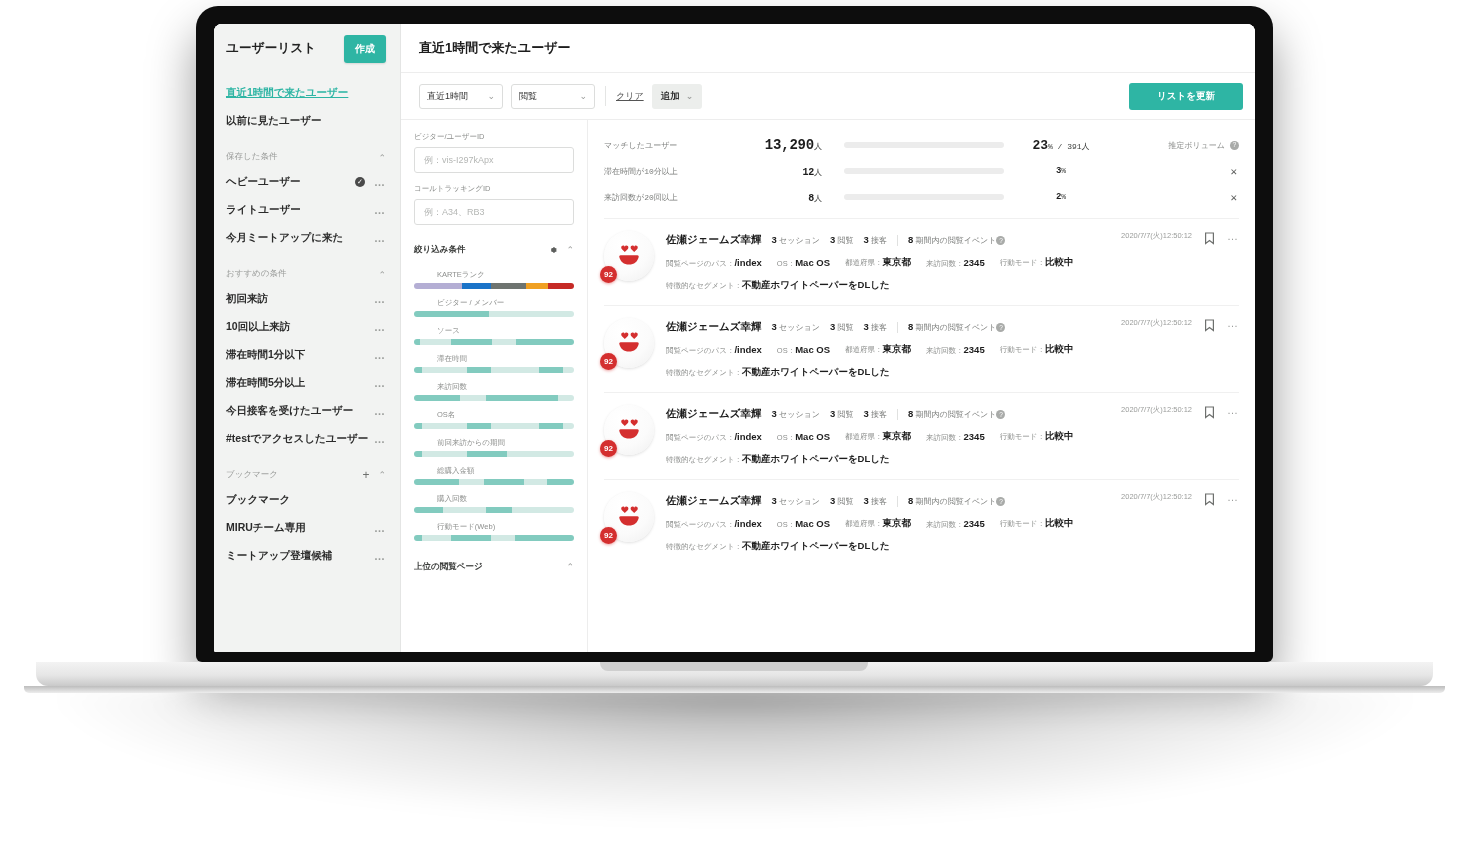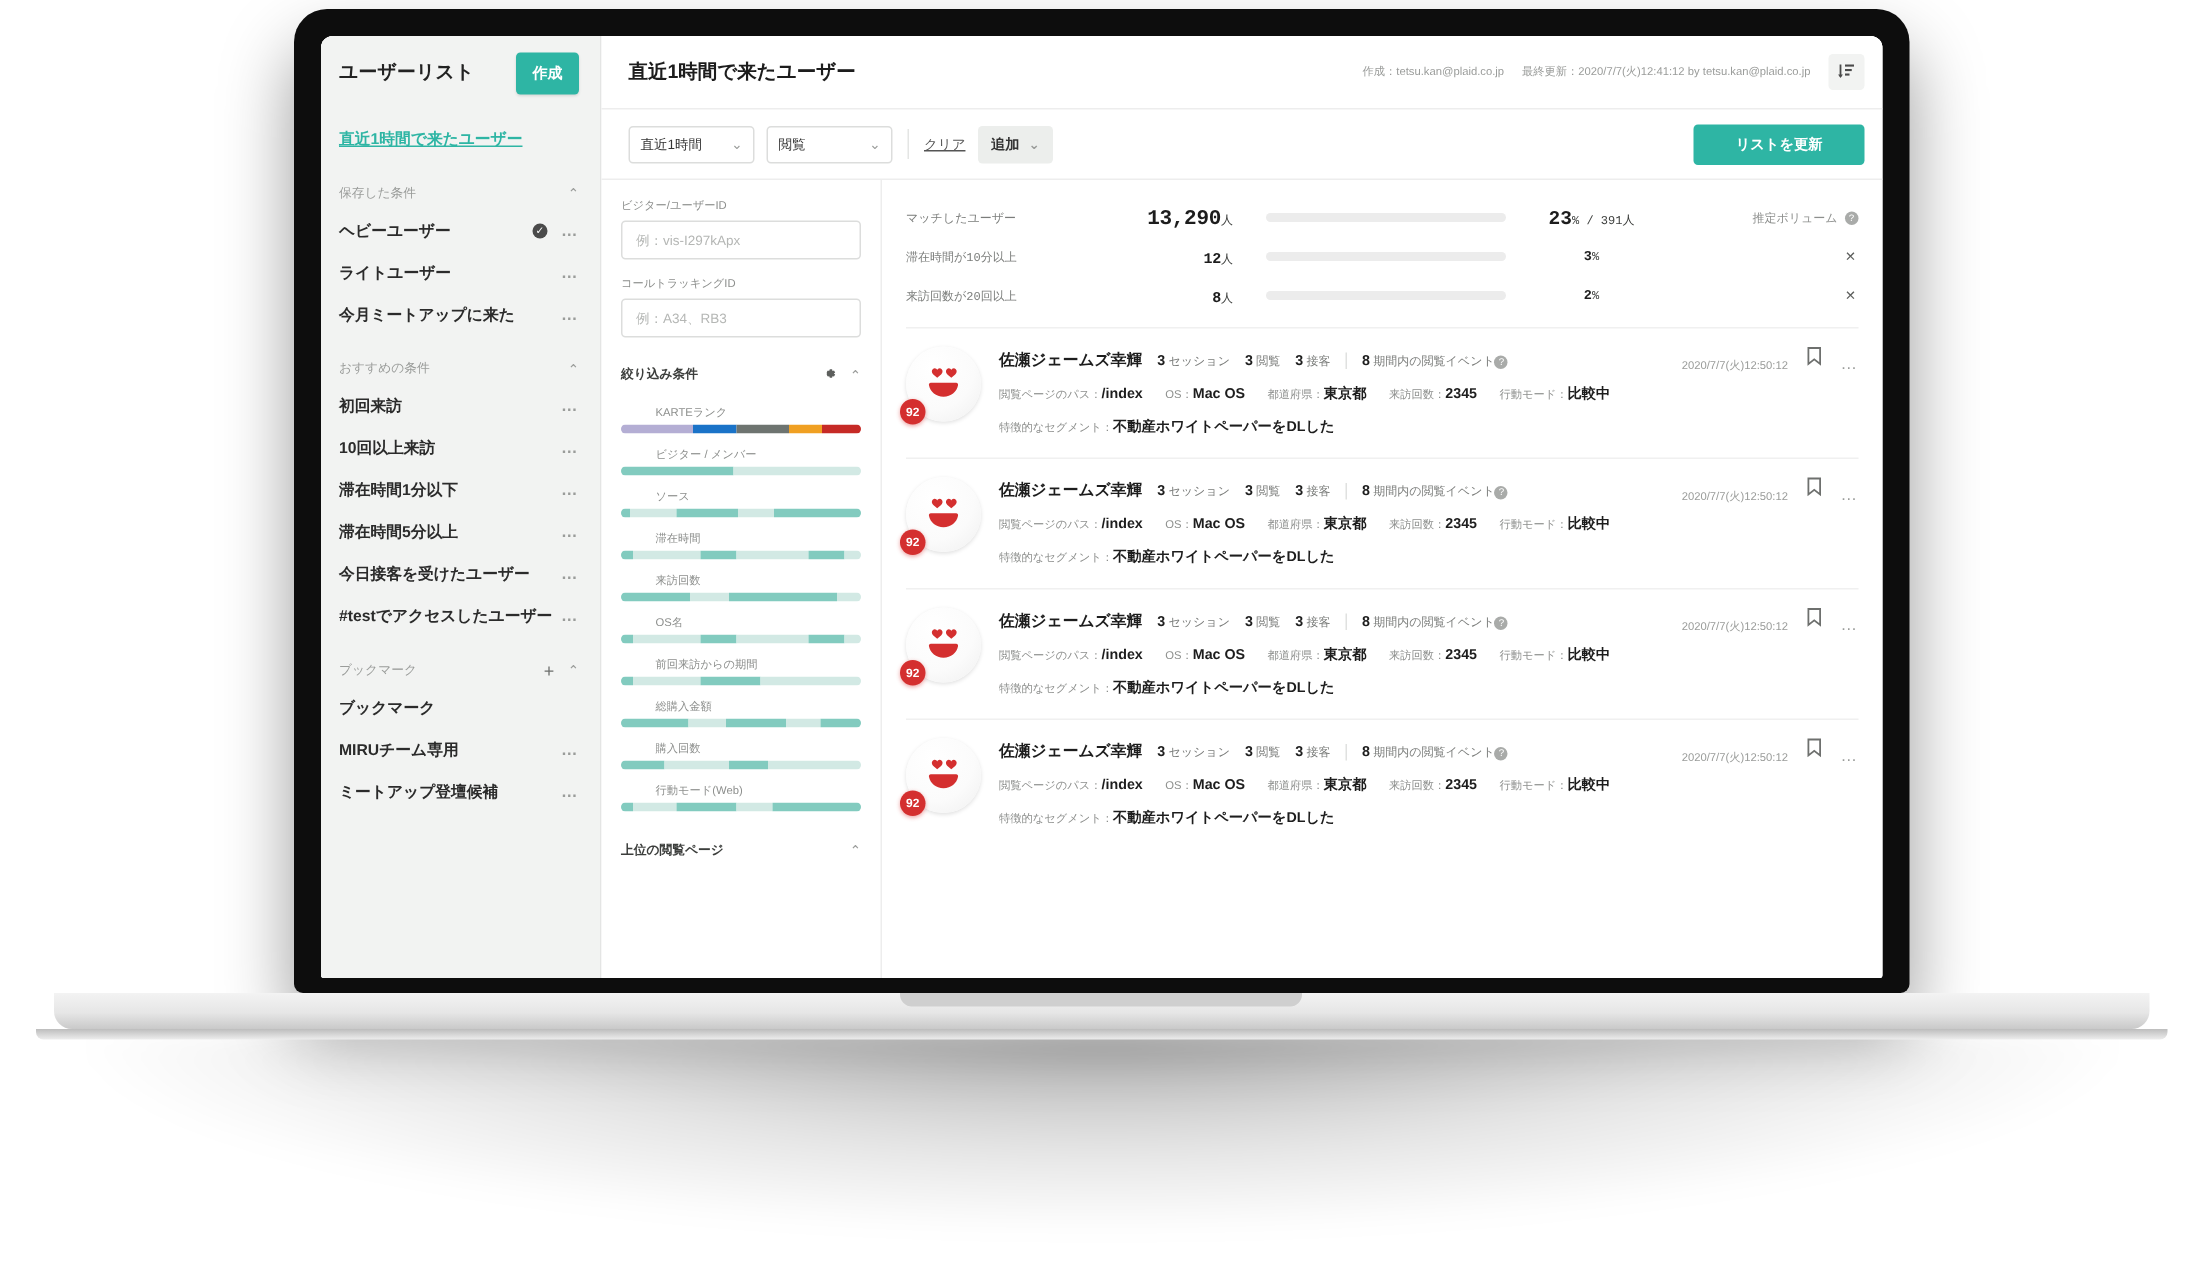--- a/index.html
+++ b/index.html
@@ -156,21 +156,21 @@
   .score { position:absolute; left:-4px; bottom:-2px; width:17px; height:17px;
            border-radius:50%; background:#d42f2f; color:#fff; font-size:8px;
            font-weight:bold; display:flex; align-items:center; justify-content:center;
            box-shadow:0 1px 3px rgba(212,47,47,.45); }
   .c-body { flex:1; min-width:0; }
   .c-l1 { display:flex; align-items:center; gap:10px; }
   .c-name { font-size:10.5px; font-weight:bold; color:#1d1d1d; }
   .c-stat { font-size:8px; color:#7b7d7b; }
   .c-stat b { font-size:9.5px; color:#1d1d1d; }
   .c-div { width:1px; height:11px; background:#e0e1e0; }
-  .c-right { margin-left:auto; display:flex; align-items:flex-end; gap:12px; }
+  .c-right { margin-left:auto; display:flex; align-items:flex-start; gap:12px; }
   .c-time { font-size:7.5px; color:#9a9c9a; }
   .c-l2 { display:flex; align-items:center; gap:15px; margin-top:7px; flex-wrap:wrap; }
   .c-l3 { margin-top:5px; }
   .kv { font-size:7.5px; color:#8d8f8d; }
   .kv b { font-size:9.5px; color:#1d1d1d; }
 </style>
 </head>
 <body>
 
 <div id="stage">
@@ -185,20 +185,23 @@
 
       <aside class="sidebar">
         <div class="sb-head">
           <div class="sb-title">ユーザーリスト</div>
           <button class="btn-create">作成</button>
         </div>
         <div class="sb-body" id="sb-body">
             <div class="sb-link active">
           <span>直近1時間で来たユーザー</span>
             </div>
+            <div class="sb-link">
+          <span>以前に見たユーザー</span>
+            </div>
             <div class="sb-sec">
           <span>保存した条件</span>
           <span class="sb-sec-r">
 
             <span class="chev">⌃</span>
           </span>
             </div>
             <div class="sb-link">
             <span>ヘビーユーザー</span>
             <span class="sb-right">
@@ -297,33 +300,20 @@
               <span class="dots">…</span>
             </span>
             </div>
           </div>
       </aside>
 
       <div class="main">
 
         <div class="top">
           <div class="page-title">直近1時間で来たユーザー</div>
-          <div class="top-meta">
-            <span class="meta-txt">作成：tetsu.kan@plaid.co.jp</span>
-            <span class="meta-txt">最終更新：2020/7/7(火)12:41:12 by tetsu.kan@plaid.co.jp</span>
-            <span class="icon-btn">
-              <svg width="12" height="12" viewBox="0 0 12 12" fill="#4a4a4a">
-                <rect x="5" y="1" width="6" height="1.4"></rect>
-                  <rect x="5" y="4" width="4.5" height="1.4"></rect>
-                <rect x="5" y="7" width="3" height="1.4"></rect>
-                <rect x="1.4" y="1" width="1.2" height="8"></rect>
-                <path d="M0.4 7.6 L2 10 L3.6 7.6 Z"></path>
-              </svg>
-            </span>
-          </div>
         </div>
 
         <div class="filterbar">
           <div class="select">
             <span>直近1時間</span>
             <span class="chev">⌄</span>
           </div>
           <div class="select">
             <span>閲覧</span>
             <span class="chev">⌄</span>

